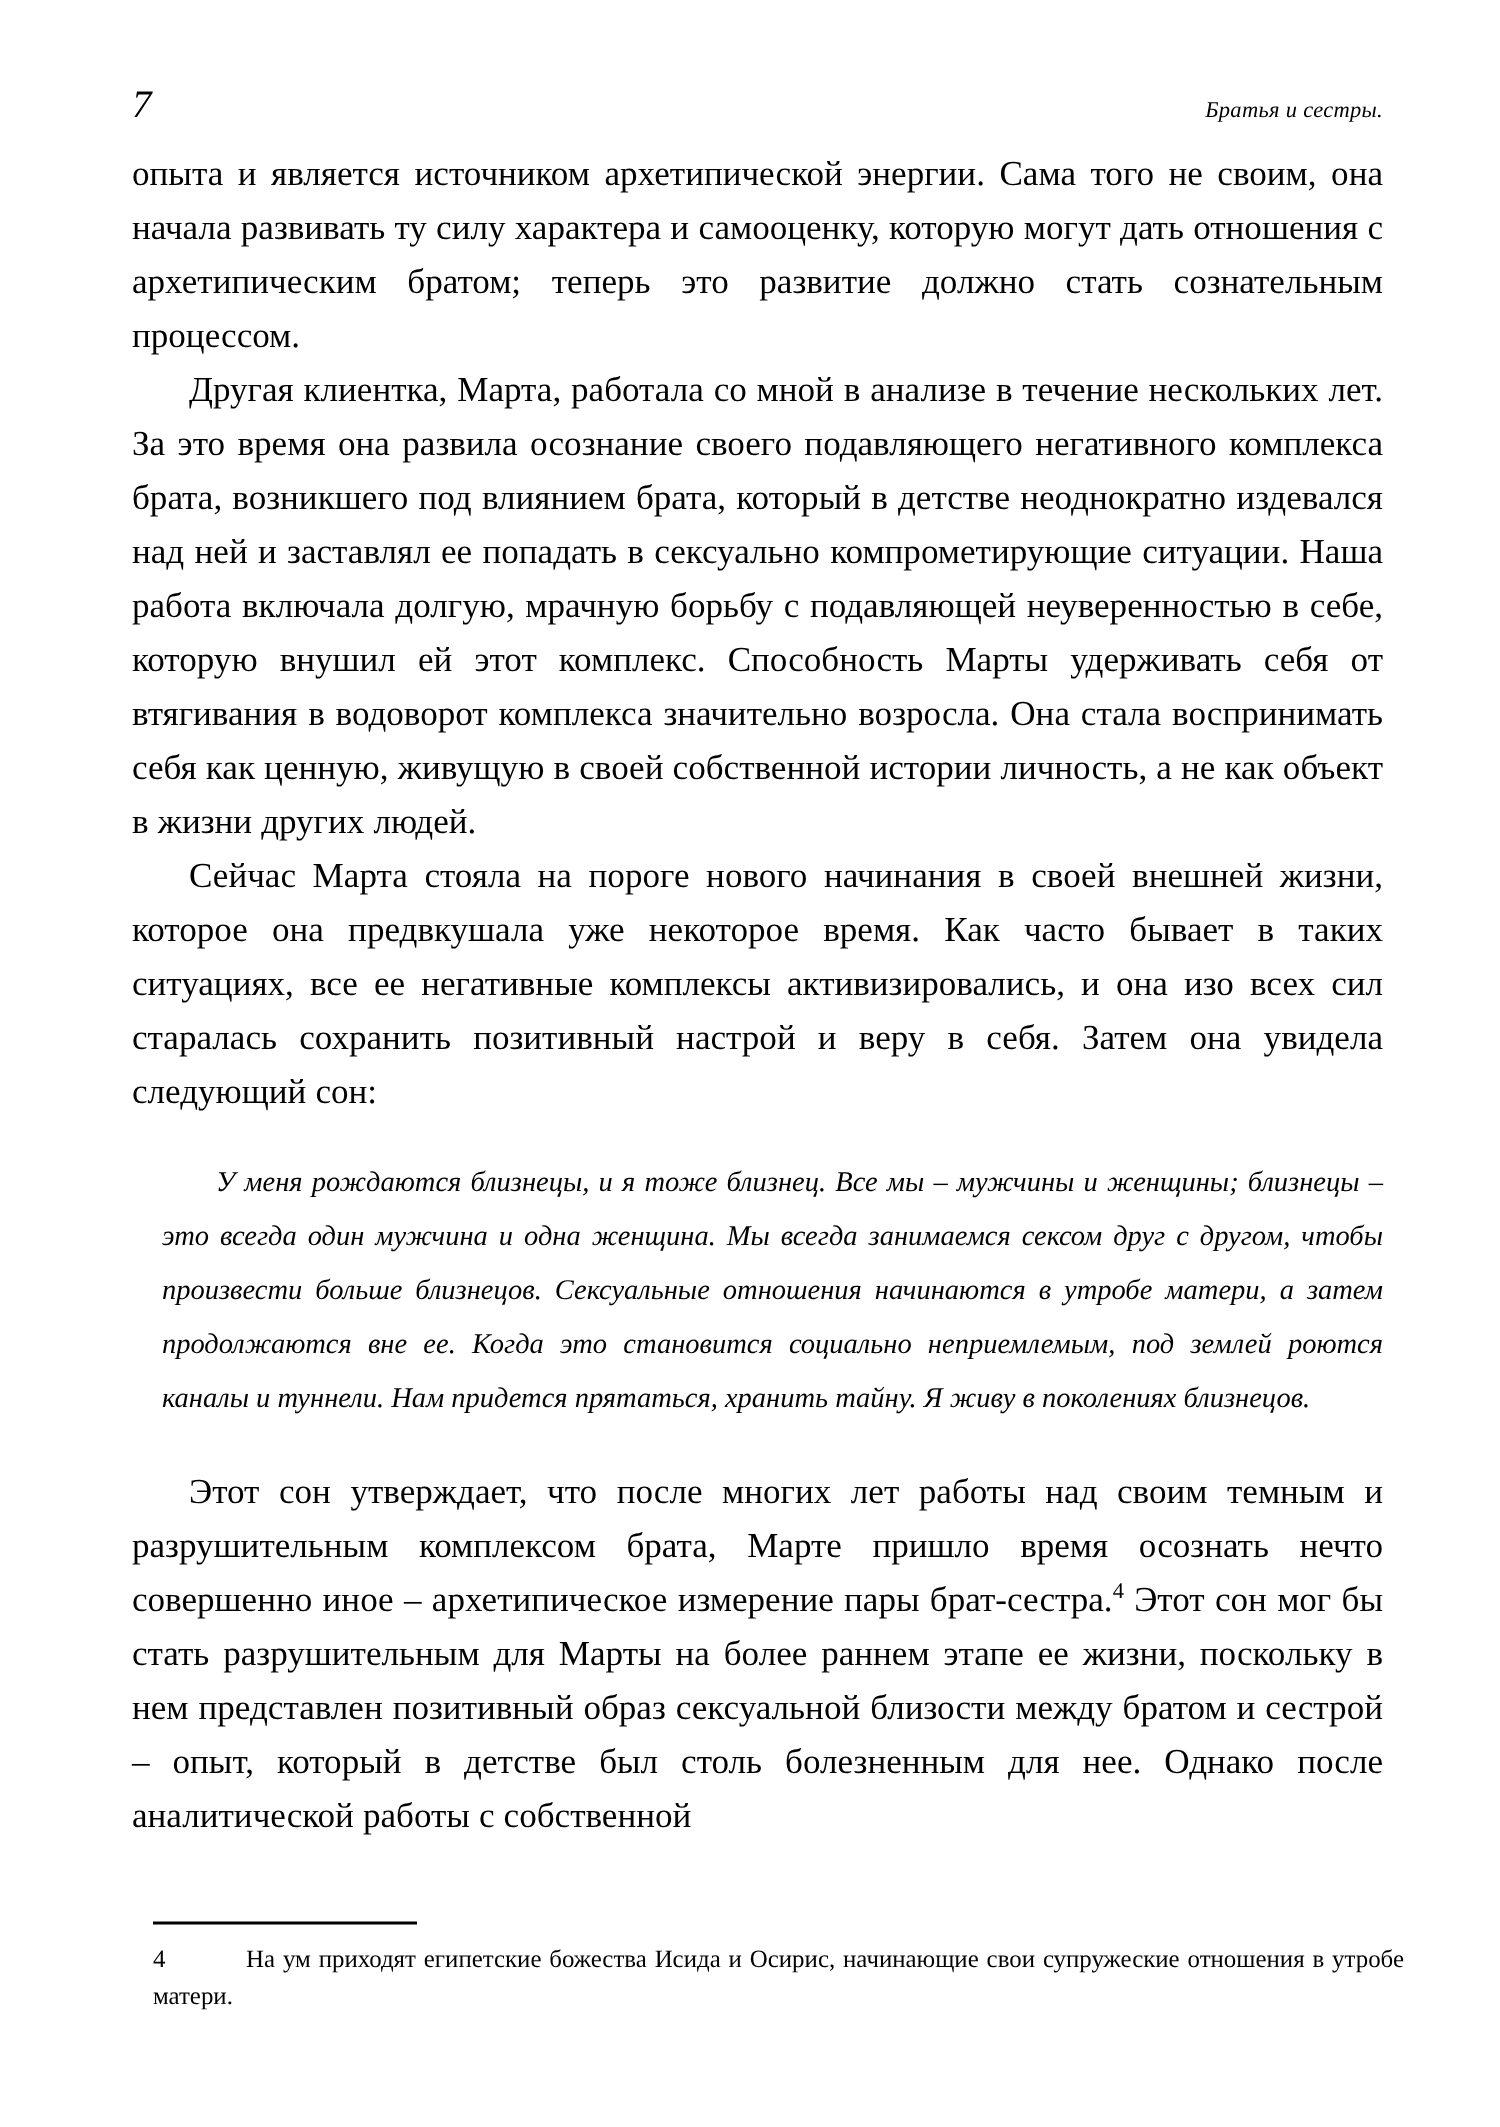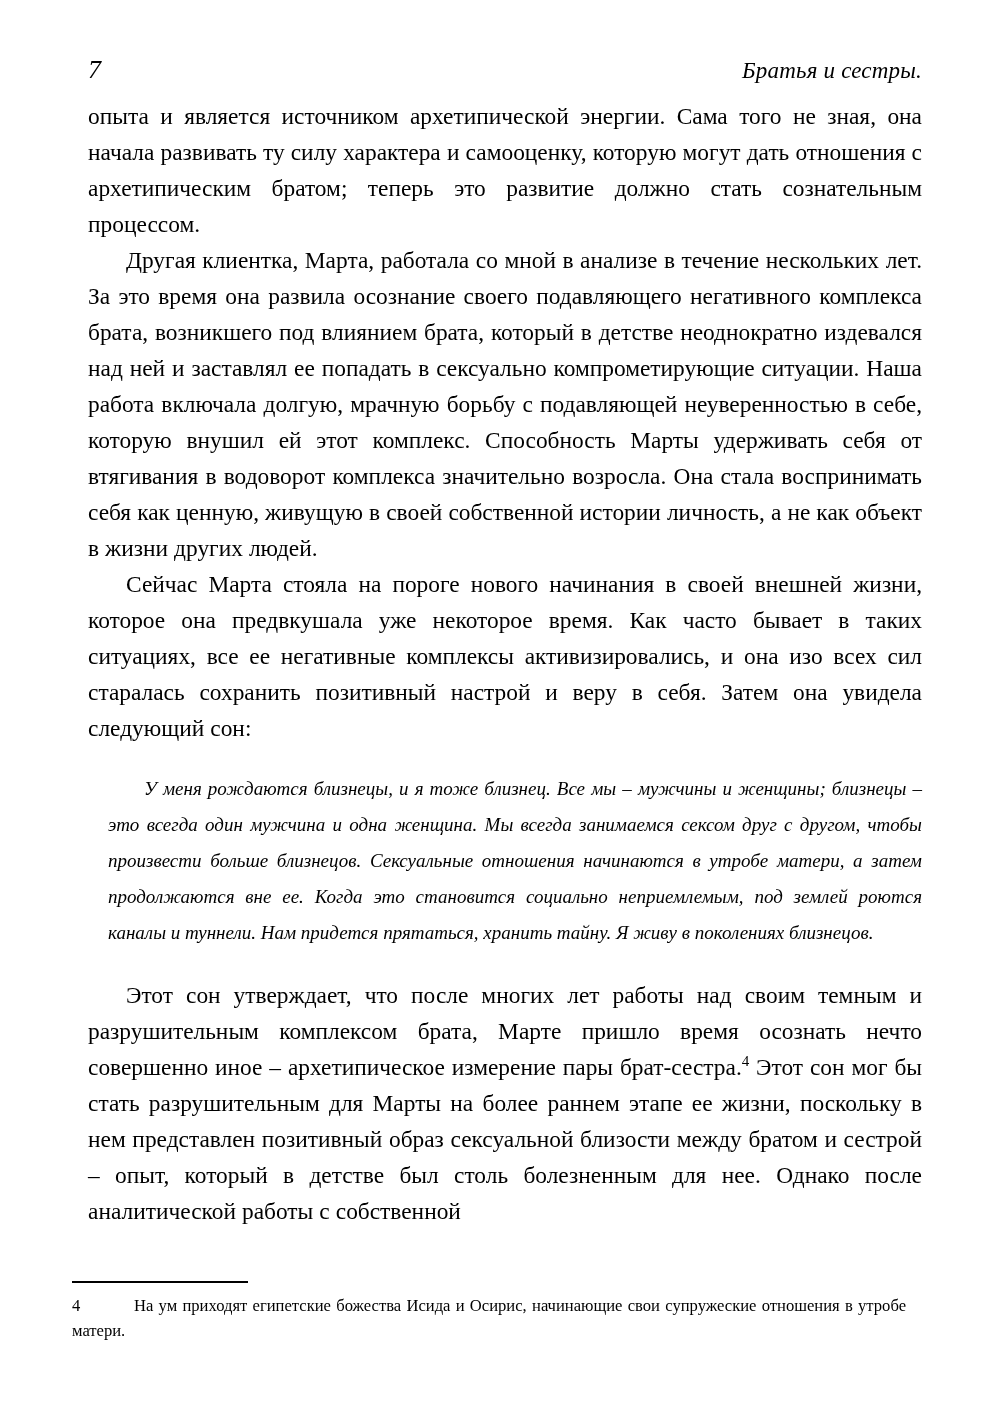--- a/index.html
+++ b/index.html
@@ -38,21 +38,21 @@
     font-size: 25px;
     line-height: 30px;
     letter-spacing: 0.2px;
   }
   .folio {
     font-style: italic;
     font-size: 26px;
   }
   .head-title {
     font-style: italic;
-    font-size: 23px;
+    font-size: 15px;
   }
 
   
   .body-text {
     position: absolute;
     left: 88px;
     top: 98px;
     width: 834px;
   }
   p.para {
@@ -88,21 +88,21 @@
     text-indent: 36px;
     padding-left: 20px;
     padding-right: 0px;
   }
   .gap-before-quote { height: 25px; }
   .gap-after-quote  { height: 26px; }
 
   
   .footnote-zone {
     position: absolute;
-    left: 72px;
+    left: 102px;
     top: 1281px;
     width: 834px;
   }
   .footnote-rule {
     width: 176px;
     height: 0;
     border-top: 2.4px solid #000;
     margin: 0 0 10px 0;
   }
   .footnote-body {
@@ -121,21 +121,21 @@
 
 <div class="page">
 
   <div class="running-head">
     <span class="folio">7</span>
     <span class="head-title">Братья и сестры.</span>
   </div>
 
   <div class="body-text">
 
-    <p class="para first">опыта и является источником архетипической энергии. Сама того не зная, она начала развивать ту силу характера и самооценку, которую могут дать отношения с архетипическим братом; теперь это развитие должно стать сознательным процессом.</p>
+    <p class="para first">опыта и является источником архетипической энергии. Сама того не своим, она начала развивать ту силу характера и самооценку, которую могут дать отношения с архетипическим братом; теперь это развитие должно стать сознательным процессом.</p>
 
     <p class="para indent">Другая клиентка, Марта, работала со мной в анализе в течение нескольких лет. За это время она развила осознание своего подавляющего негативного комплекса брата, возникшего под влиянием брата, который в детстве неоднократно издевался над ней и заставлял ее попадать в сексуально компрометирующие ситуации. Наша работа включала долгую, мрачную борьбу с подавляющей неуверенностью в себе, которую внушил ей этот комплекс. Способность Марты удерживать себя от втягивания в водоворот комплекса значительно возросла. Она стала воспринимать себя как ценную, живущую в своей собственной истории личность, а не как объект в жизни других людей.</p>
 
     <p class="para indent">Сейчас Марта стояла на пороге нового начинания в своей внешней жизни, которое она предвкушала уже некоторое время. Как часто бывает в таких ситуациях, все ее негативные комплексы активизировались, и она изо всех сил старалась сохранить позитивный настрой и веру в себя. Затем она увидела следующий сон:</p>
 
     <div class="gap-before-quote"></div>
 
     <blockquote class="dream">У меня рождаются близнецы, и я тоже близнец. Все мы – мужчины и женщины; близнецы – это всегда один мужчина и одна женщина. Мы всегда занимаемся сексом друг с другом, чтобы произвести больше близнецов. Сексуальные отношения начинаются в утробе матери, а затем продолжаются вне ее. Когда это становится социально неприемлемым, под землей роются каналы и туннели. Нам придется прятаться, хранить тайну. Я живу в поколениях близнецов.</blockquote>
 
     <div class="gap-after-quote"></div>

